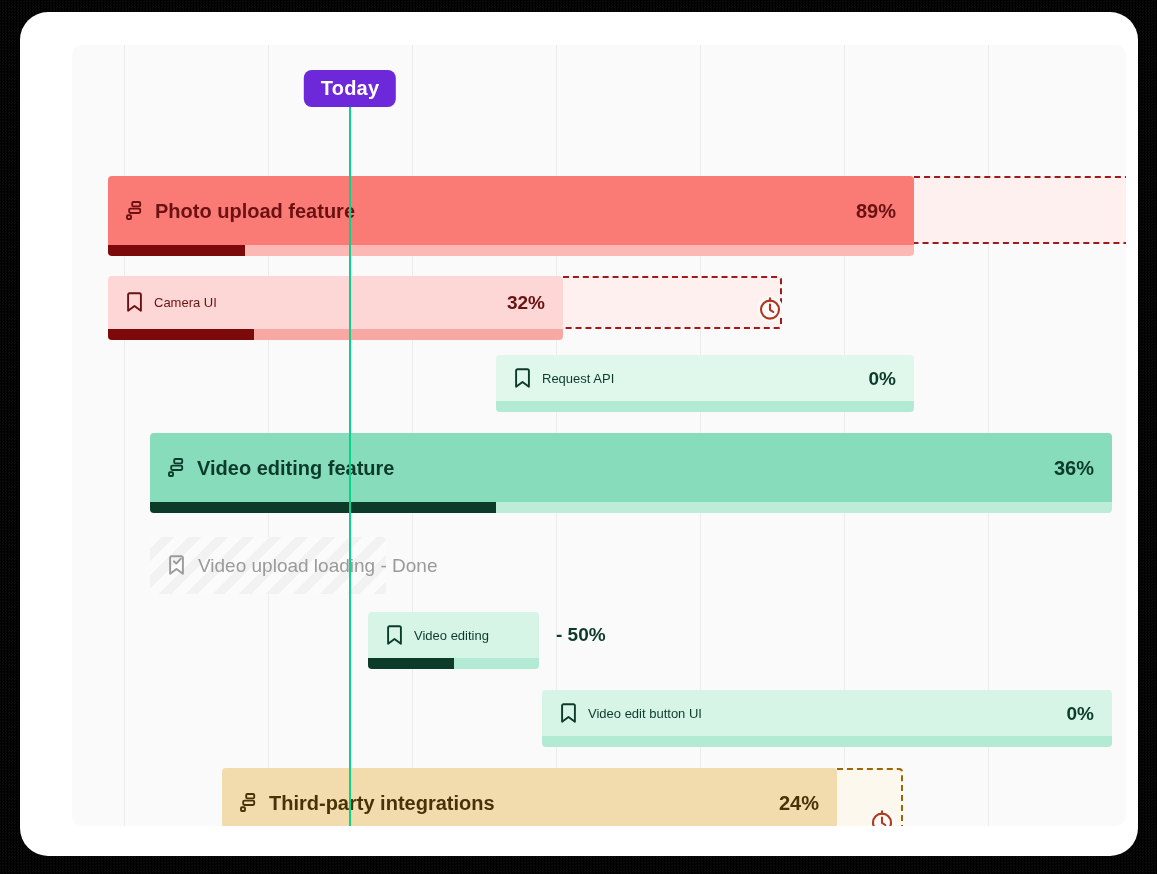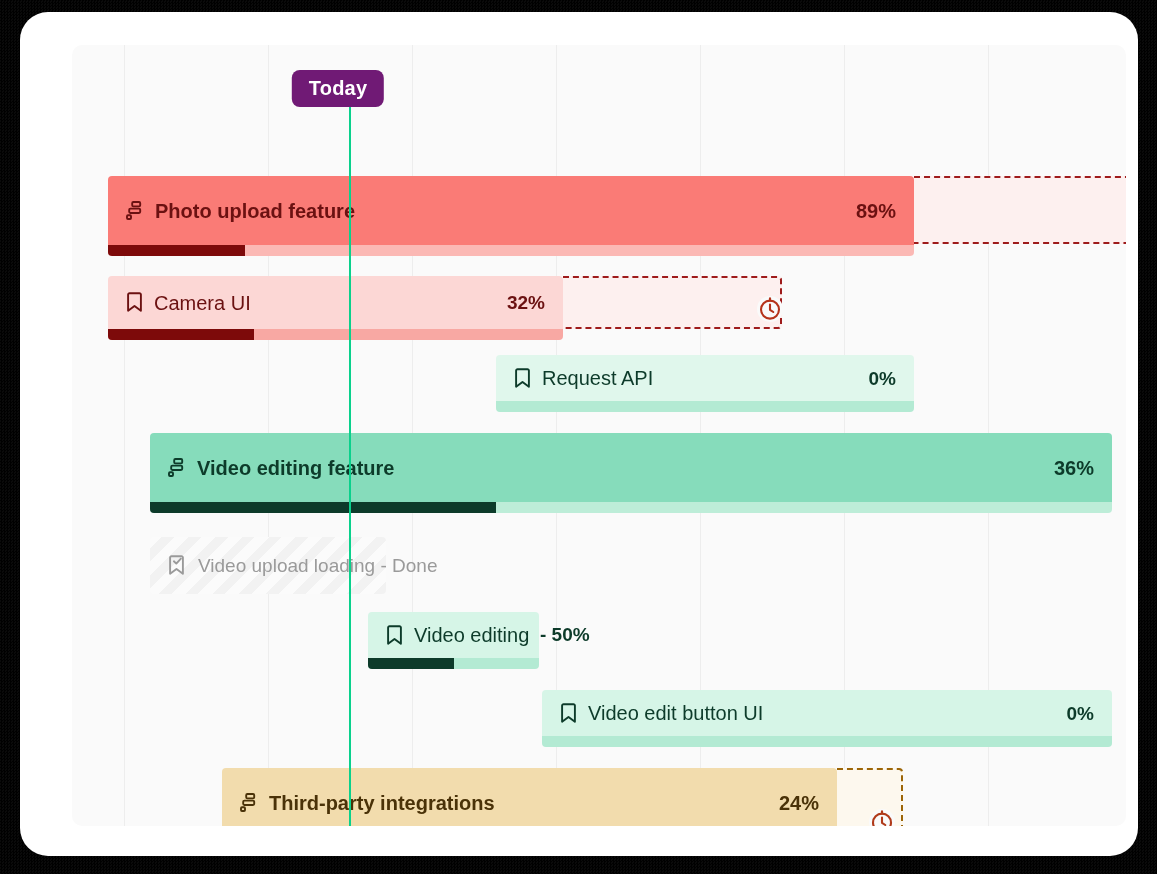--- a/index.html
+++ b/index.html
@@ -97,38 +97,38 @@
     margin-left: auto;
     line-height: 1;
     white-space: nowrap;
   }
   .bar-pct-outside {
     position: absolute;
     left: 100%;
     top: 50%;
     transform: translateY(-50%);
     white-space: nowrap;
-    padding-left: 1px;
+    padding-left: 17px;
   }
   .progress-track {
     position: absolute;
     left: 0; right: 0; bottom: 0;
     height: 11px;
     border-radius: 0 0 4px 4px;
     overflow: hidden;
   }
   .progress-fill {
     height: 100%;
   }
 
   
   .bar.group .bar-name { font-size: 20px; font-weight: bold; }
   .bar.group .bar-pct  { font-size: 20px; font-weight: bold; }
   
-  .bar.child .bar-name { font-size: 20px; font-weight: normal; }
+  .bar.child .bar-name { font-size: 13px; font-weight: normal; }
   .bar.child .bar-pct  { font-size: 19px; font-weight: bold; }
 
   
   .overrun {
     position: absolute;
     border: 2px dashed #9e1b1b;
     border-left: none;
     border-radius: 0 4px 4px 0;
     z-index: 8;
   }
@@ -303,17 +303,17 @@
           <div class="clock-icon" style="left: 797px; top: 764px;">
             <svg width="24" height="24" viewBox="0 0 24 24" fill="none">
               <circle cx="12" cy="12.6" r="9" stroke="#b03a1a" stroke-width="2.1"></circle>
               <path d="M12 7.6v5.2l3.3 2.2" stroke="#b03a1a" stroke-width="2.1" stroke-linecap="round" stroke-linejoin="round"></path>
               <path d="M12 1.4v2.2" stroke="#b03a1a" stroke-width="2.1" stroke-linecap="round"></path>
             </svg>
           </div>
         </div>
 
       <div class="today-line" id="today-line" style="left: 277px; background: rgb(10, 209, 140);"></div>
-      <div class="today-badge" id="today-badge" style="left: 266px; top: 25px; background: #701a75;">Today</div>
+      <div class="today-badge" id="today-badge" style="left: 278px; top: 25px; background: #6d28d9;">Today</div>
     </div>
 
   </div>
 </div>
 
 </body></html>

